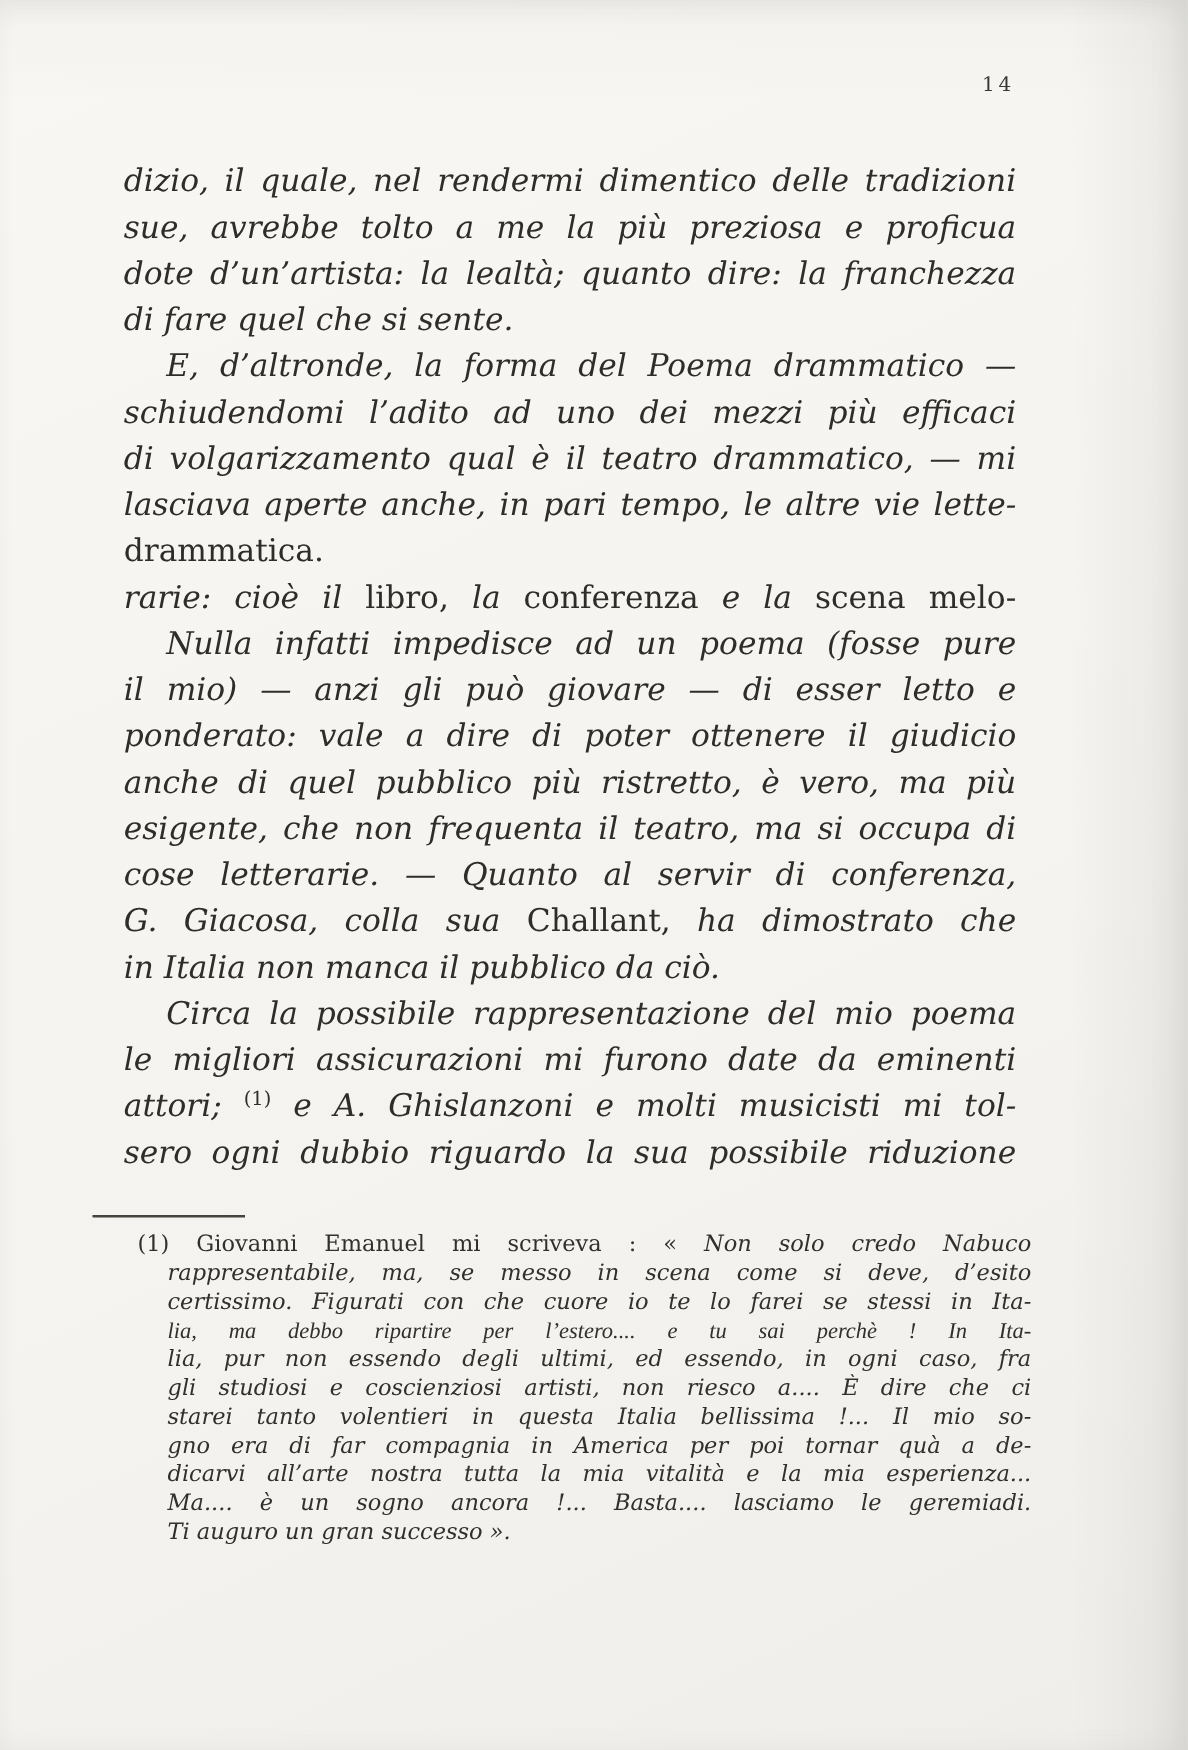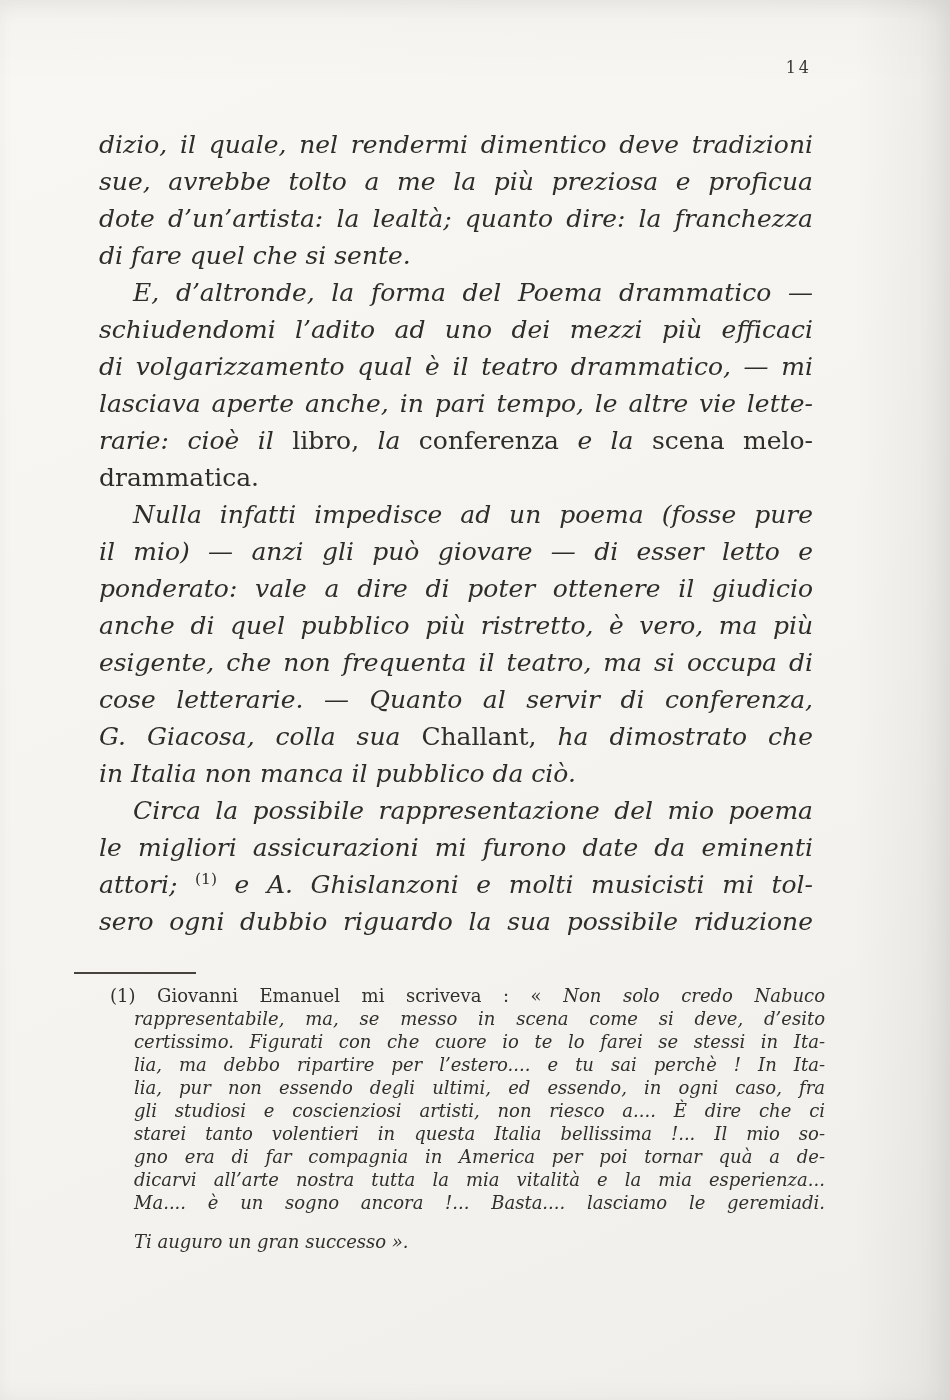--- a/index.html
+++ b/index.html
@@ -71,32 +71,32 @@
     line-height: 0;
   }
 </style>
 </head>
 <body>
 
 <div class="page">
   <div class="page-number">14</div>
   <div class="body-text">
       <div class="par">
-        <div class="tline"><span>dizio, il quale, nel rendermi dimentico deve tradizioni</span></div>
+        <div class="tline"><span>dizio, il quale, nel rendermi dimentico delle tradizioni</span></div>
         <div class="tline"><span>sue, avrebbe tolto a me la più preziosa e proficua</span></div>
         <div class="tline"><span>dote d’un’artista: la lealtà; quanto dire: la franchezza</span></div>
         <div class="tline lastline"><span>di fare quel che si sente.</span></div>
       </div>
       <div class="par">
         <div class="tline" style="padding-left: 34px;"><span>E, d’altronde, la forma del Poema drammatico —</span></div>
         <div class="tline"><span>schiudendomi l’adito ad uno dei mezzi più efficaci</span></div>
         <div class="tline"><span>di volgarizzamento qual è il teatro drammatico, — mi</span></div>
         <div class="tline"><span>lasciava aperte anche, in pari tempo, le altre vie lette-</span></div>
+        <div class="tline lastline"><span class="roman">drammatica.</span></div>
         <div class="tline"><span>rarie: cioè il </span><span class="roman">libro,</span><span> la </span><span class="roman">conferenza</span><span> e la </span><span class="roman">scena melo-</span></div>
-        <div class="tline lastline"><span class="roman">drammatica.</span></div>
       </div>
       <div class="par">
         <div class="tline" style="padding-left: 34px;"><span>Nulla infatti impedisce ad un poema (fosse pure</span></div>
         <div class="tline"><span>il mio) — anzi gli può giovare — di esser letto e</span></div>
         <div class="tline"><span>ponderato: vale a dire di poter ottenere il giudicio</span></div>
         <div class="tline"><span>anche di quel pubblico più ristretto, è vero, ma più</span></div>
         <div class="tline"><span>esigente, che non frequenta il teatro, ma si occupa di</span></div>
         <div class="tline"><span>cose letterarie. — Quanto al servir di conferenza,</span></div>
         <div class="tline"><span>G. Giacosa, colla sua </span><span class="roman">Challant,</span><span> ha dimostrato che</span></div>
         <div class="tline lastline"><span>in Italia non manca il pubblico da ciò.</span></div>
@@ -107,23 +107,23 @@
         <div class="tline"><span>attori; </span><sup class="roman">(1)</sup><span> e A. Ghislanzoni e molti musicisti mi tol-</span></div>
         <div class="tline"><span>sero ogni dubbio riguardo la sua possibile riduzione</span></div>
       </div>
     </div>
   <div class="footnote-rule"></div>
   <div class="footnote-text">
       <div class="par">
         <div class="tline" style="padding-left: 26px;"><span class="roman">(1) Giovanni Emanuel mi scriveva : « </span><span>Non solo credo Nabuco</span></div>
         <div class="tline" style="padding-left: 50px;"><span>rappresentabile, ma, se messo in scena come si deve, d’esito</span></div>
         <div class="tline" style="padding-left: 50px;"><span>certissimo. Figurati con che cuore io te lo farei se stessi in Ita-</span></div>
-        <div class="tline" style="padding-left: 50px;"><span>lia, ma debbo ripartire per l’estero.... e tu sai perchè ! In Ita-</span></div>
+        <div class="tline" style="padding-left: 50px; font-family: Liberation Serif, serif;"><span>lia, ma debbo ripartire per l’estero.... e tu sai perchè ! In Ita-</span></div>
         <div class="tline" style="padding-left: 50px;"><span>lia, pur non essendo degli ultimi, ed essendo, in ogni caso, fra</span></div>
         <div class="tline" style="padding-left: 50px;"><span>gli studiosi e coscienziosi artisti, non riesco a.... È dire che ci</span></div>
         <div class="tline" style="padding-left: 50px;"><span>starei tanto volentieri in questa Italia bellissima !... Il mio so-</span></div>
         <div class="tline" style="padding-left: 50px;"><span>gno era di far compagnia in America per poi tornar quà a de-</span></div>
         <div class="tline" style="padding-left: 50px;"><span>dicarvi all’arte nostra tutta la mia vitalità e la mia esperienza...</span></div>
         <div class="tline" style="padding-left: 50px;"><span>Ma.... è un sogno ancora !... Basta.... lasciamo le geremiadi.</span></div>
-        <div class="tline lastline" style="padding-left: 50px; margin-top: 16px;"><span>Ti auguro un gran successo ».</span></div>
+        <div class="tline lastline" style="padding-left: 50px;"><span>Ti auguro un gran successo ».</span></div>
       </div>
     </div>
 </div>
 
 </body></html>

